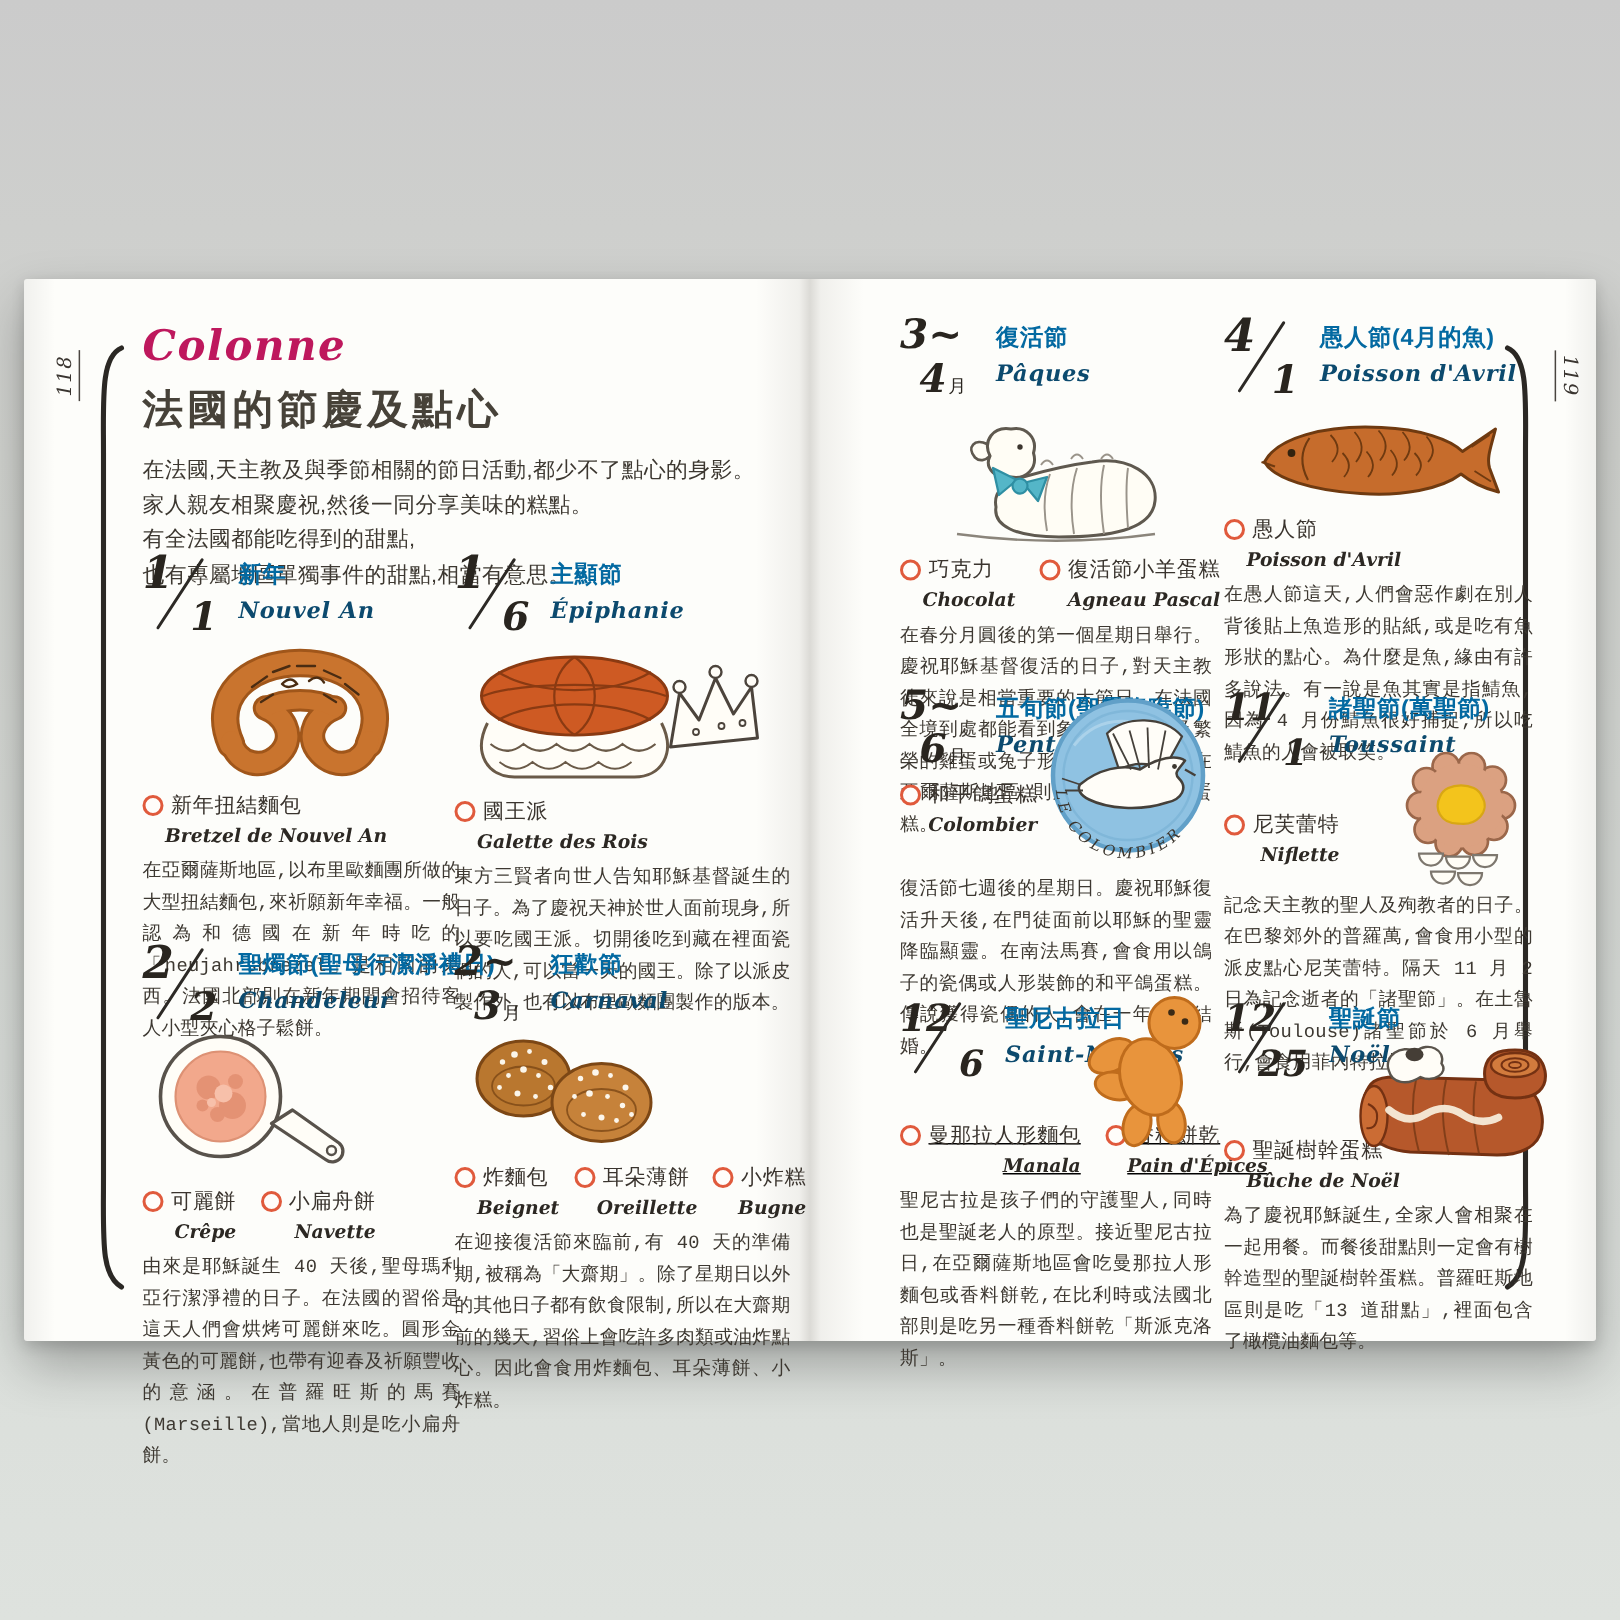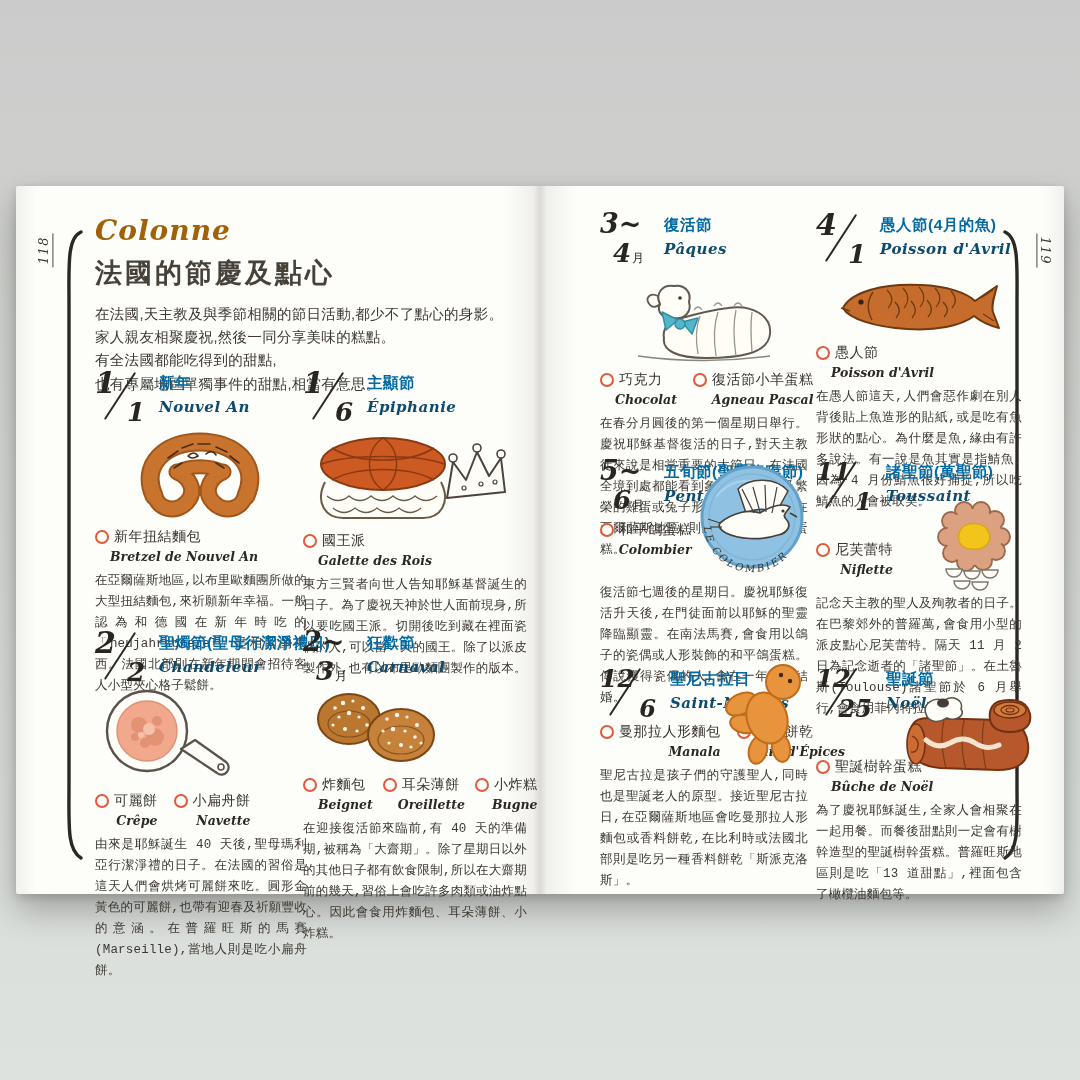--- a/index.html
+++ b/index.html
@@ -22,21 +22,21 @@
   .pageno{position:absolute;font:italic 13px "DejaVu Serif",serif;color:#3a3530;letter-spacing:1px;
     border-bottom:1px solid #4a4540;padding:0 3px 1px;}
   .pageno-left{left:12px;top:56px;transform:rotate(-90deg);}
   .pageno-right{left:1012px;top:56px;transform:rotate(90deg);}
 
   .bracket{position:absolute;}
   .bracket-left{left:44px;top:42px;}
   .bracket-right{left:984px;top:42px;}
 
   .col-header{position:absolute;left:79px;top:28px;width:450px;}
-  .colonne{font:italic bold 28px "DejaVu Serif",serif;color:#a16207;letter-spacing:1px;}
+  .colonne{font:italic bold 28px "DejaVu Serif",serif;color:#be185d;letter-spacing:1px;}
   .page-title{font-size:27px;font-weight:600;color:#474239;letter-spacing:3px;margin:8px 0 12px;}
   .intro-line{font-size:14.5px;line-height:1.6;color:#3d3831;letter-spacing:.3px;}
 
   .section{position:absolute;}
   .s-l0{left:79px;top:186px;width:212px;}
   .s-l1{left:287px;top:186px;width:224px;}
   .s-l2{left:79px;top:446px;width:212px;}
   .s-l3{left:287px;top:446px;width:224px;}
   .s-r0{left:584px;top:28px;width:208px;}
   .s-r1{left:800px;top:28px;width:206px;}
@@ -80,21 +80,21 @@
   .s-l1 .illus{margin:2px 0 0 -4px;}
   .s-l2 .illus{margin:2px 0 0 2px;}
   .s-l3 .illus{margin:4px 0 2px 6px;}
   .s-r1 .illus{margin:12px auto 4px;}
   .illus-dove{right:-8px;top:0;}
   .illus-niflette{right:-2px;top:40px;}
   .illus-manala{right:-8px;top:-10px;}
   .illus-buche{right:-14px;top:28px;}
   .s-r2 .items{min-height:52px;width:120px;margin-top:10px;}
   .s-r3 .items{min-height:46px;width:120px;margin-top:30px;}
-  .s-r4 .items{margin-top:5px;}
+  .s-r4 .items{margin-top:30px;text-decoration:underline;}
   .s-r5 .items{margin-top:40px;width:150px;}
   .s-r2 .body-text{margin-top:10px;}
 </style>
 </head>
 <body>
 
 <div class="book">
   <div class="fold"></div>
 
   <div class="pageno pageno-left">118</div>

